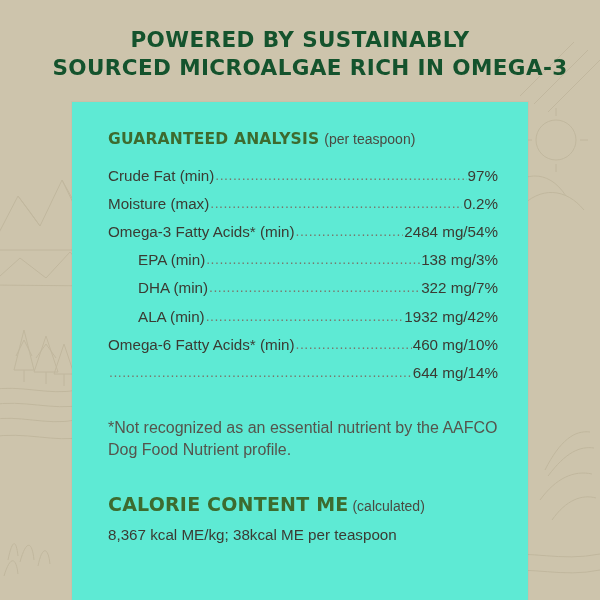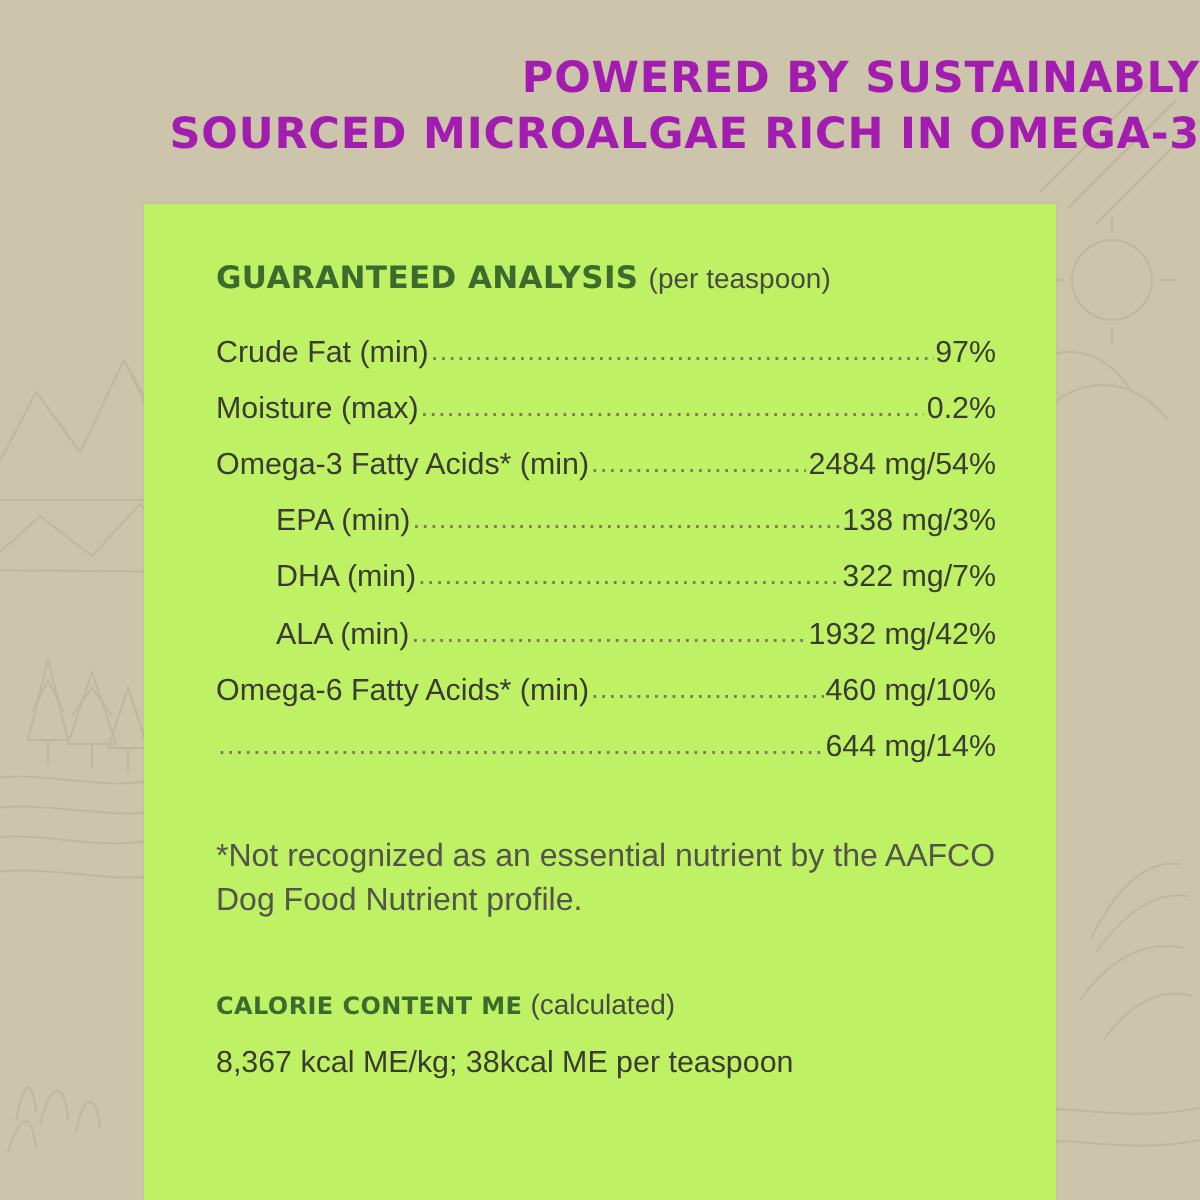--- a/index.html
+++ b/index.html
@@ -25,41 +25,41 @@
     position: absolute;
     inset: 0;
     opacity: 0.55;
     pointer-events: none;
   }
   .headline {
     position: absolute;
     top: 26px;
     left: 0;
     width: 600px;
-    text-align: right;
-    color: #a21caf;
+    text-align: center;
+    color: #14532d;
     font-weight: bold;
     letter-spacing: 0.4px;
     line-height: 1.28;
   }
   .headline .line {
     display: block;
     font-family: "DejaVu Sans", sans-serif;
     font-weight: bold;
   }
   .headline .line1 { font-size: 21.5px; }
   .headline .line2 { font-size: 21.5px; padding-left: 20px; }
 
   .card {
     position: absolute;
     left: 72px;
     top: 102px;
     width: 456px;
     height: 498px;
-    background: #bef264;
+    background: #5eead4;
     box-shadow: 0 0 0 1px rgba(0,0,0,0.02);
   }
   .card-inner {
     padding: 28px 30px 0 36px;
   }
   .sec-title {
     color: #3d6b2f;
     font-family: "DejaVu Sans", sans-serif;
     font-size: 15.5px;
     font-weight: bold;
@@ -109,21 +109,21 @@
     color: #55544c;
     font-size: 16px;
     line-height: 1.4;
   }
   .calorie-block {
     margin-top: 32px;
   }
   .cal-title {
     color: #3d6b2f;
     font-family: "DejaVu Sans", sans-serif;
-    font-size: 12px;
+    font-size: 19px;
     font-weight: bold;
     display: inline;
     letter-spacing: 0.2px;
   }
   .cal-note {
     color: #4a4a42;
     font-size: 14px;
     display: inline;
     margin-left: 4px;
   }

